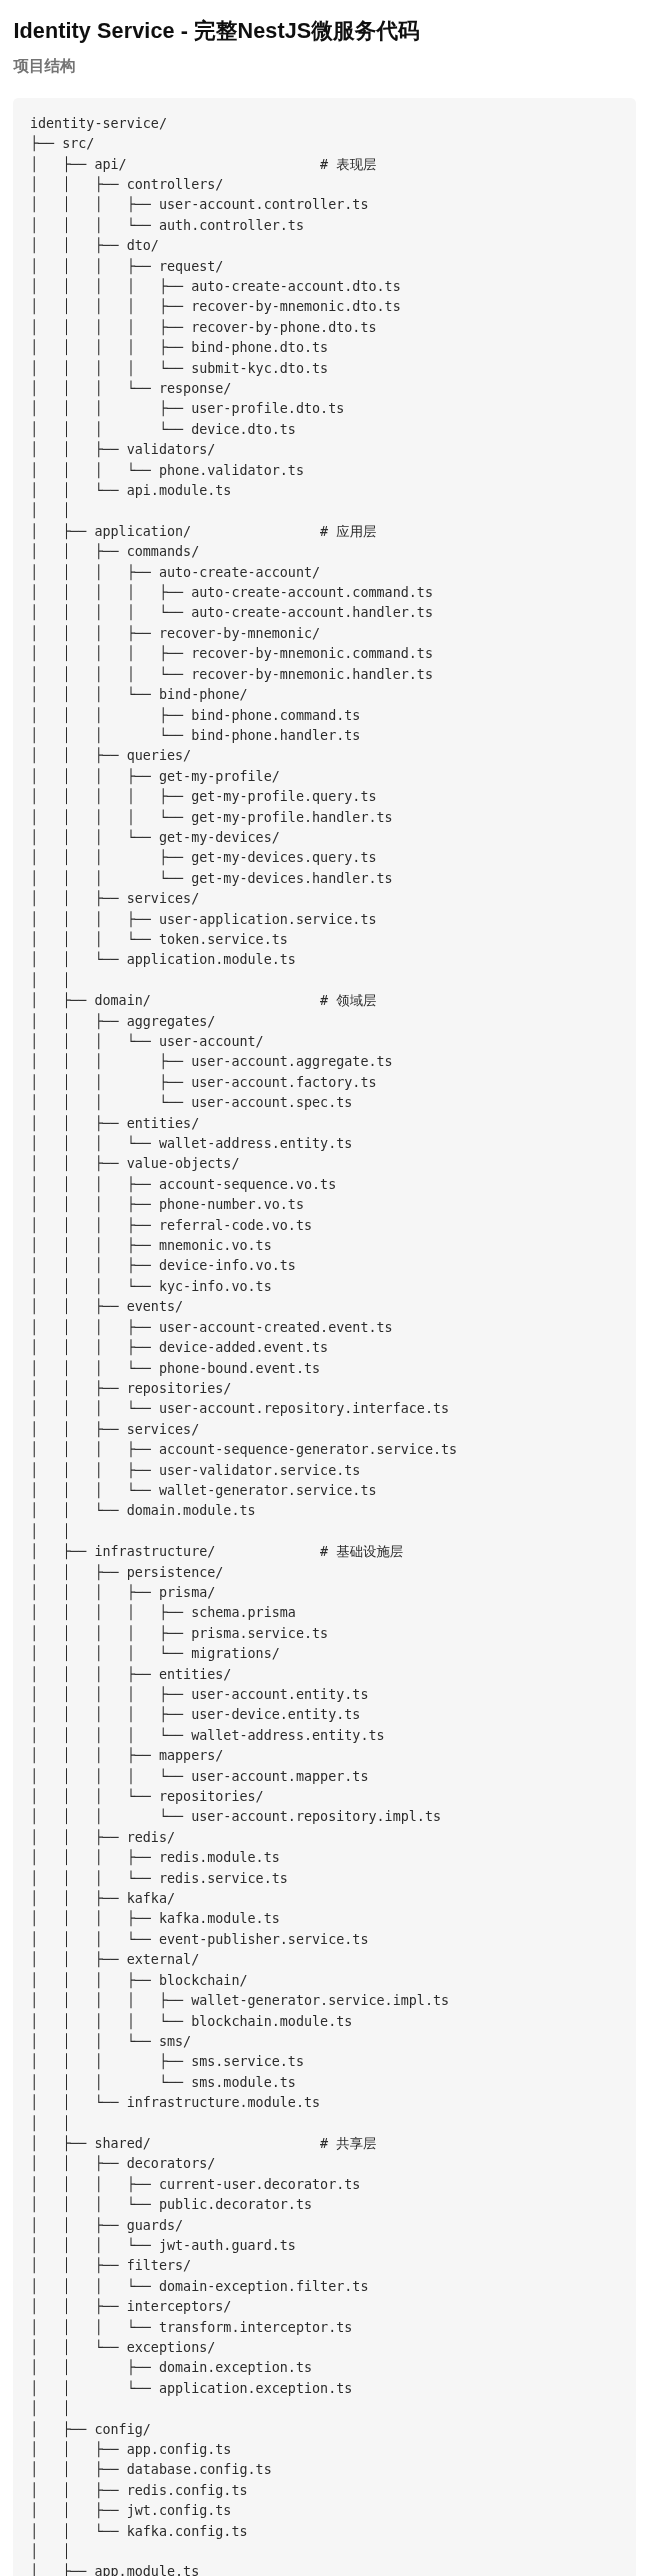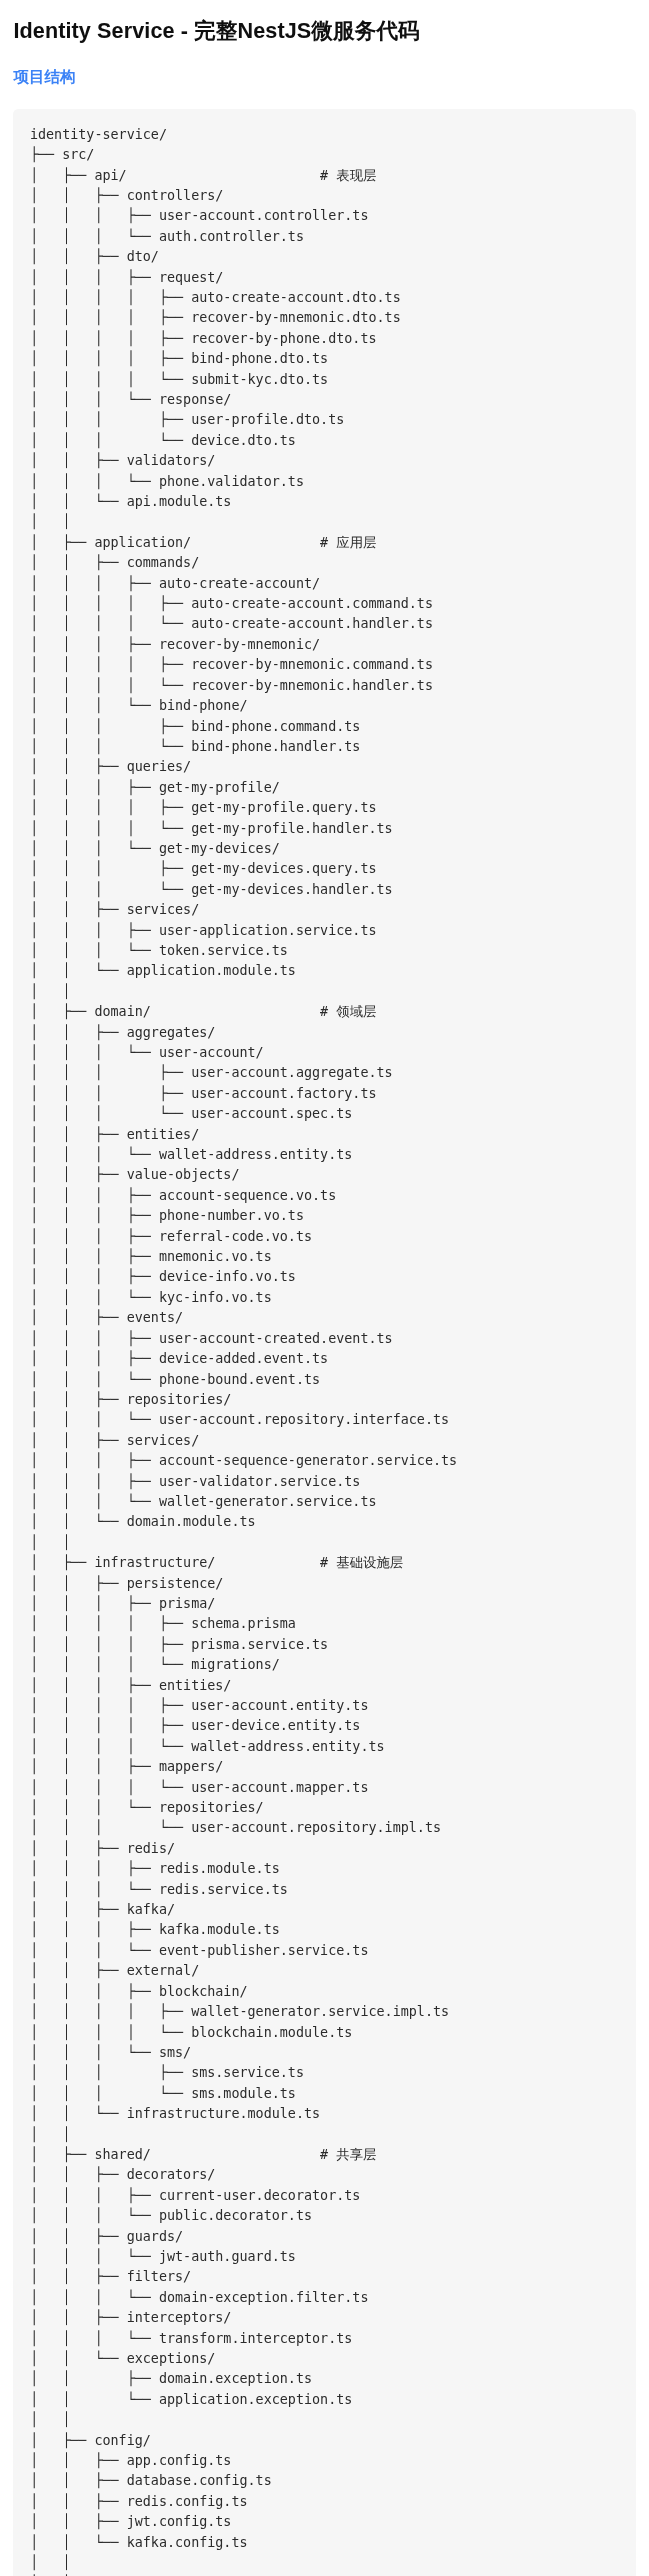--- a/index.html
+++ b/index.html
@@ -11,30 +11,30 @@
     color: #111111;
   }
   .page {
     width: 649px;
     padding: 17.5px 13.4px 12.4px 13.4px;
   }
   h1.doc-title {
     font-size: 21.6px;
     line-height: 1.25;
     font-weight: 700;
-    margin: 0 0 23px 0;
+    margin: 0 0 12px 0;
     color: #0f0f0f;
     letter-spacing: 0.1px;
   }
   h2.section-heading {
     font-size: 15.5px;
     line-height: 1.3;
     font-weight: 700;
     margin: 0 0 21.6px 0;
-    color: #3b82f6;
+    color: #737373;
   }
   .code-block {
     background: #f6f6f6;
     border-radius: 5.2px;
     padding: 15.5px 16.5px;
     width: 100%;
   }
   .code-block pre {
     margin: 0;
     font-family: "DejaVu Sans Mono", "Liberation Mono", monospace;

